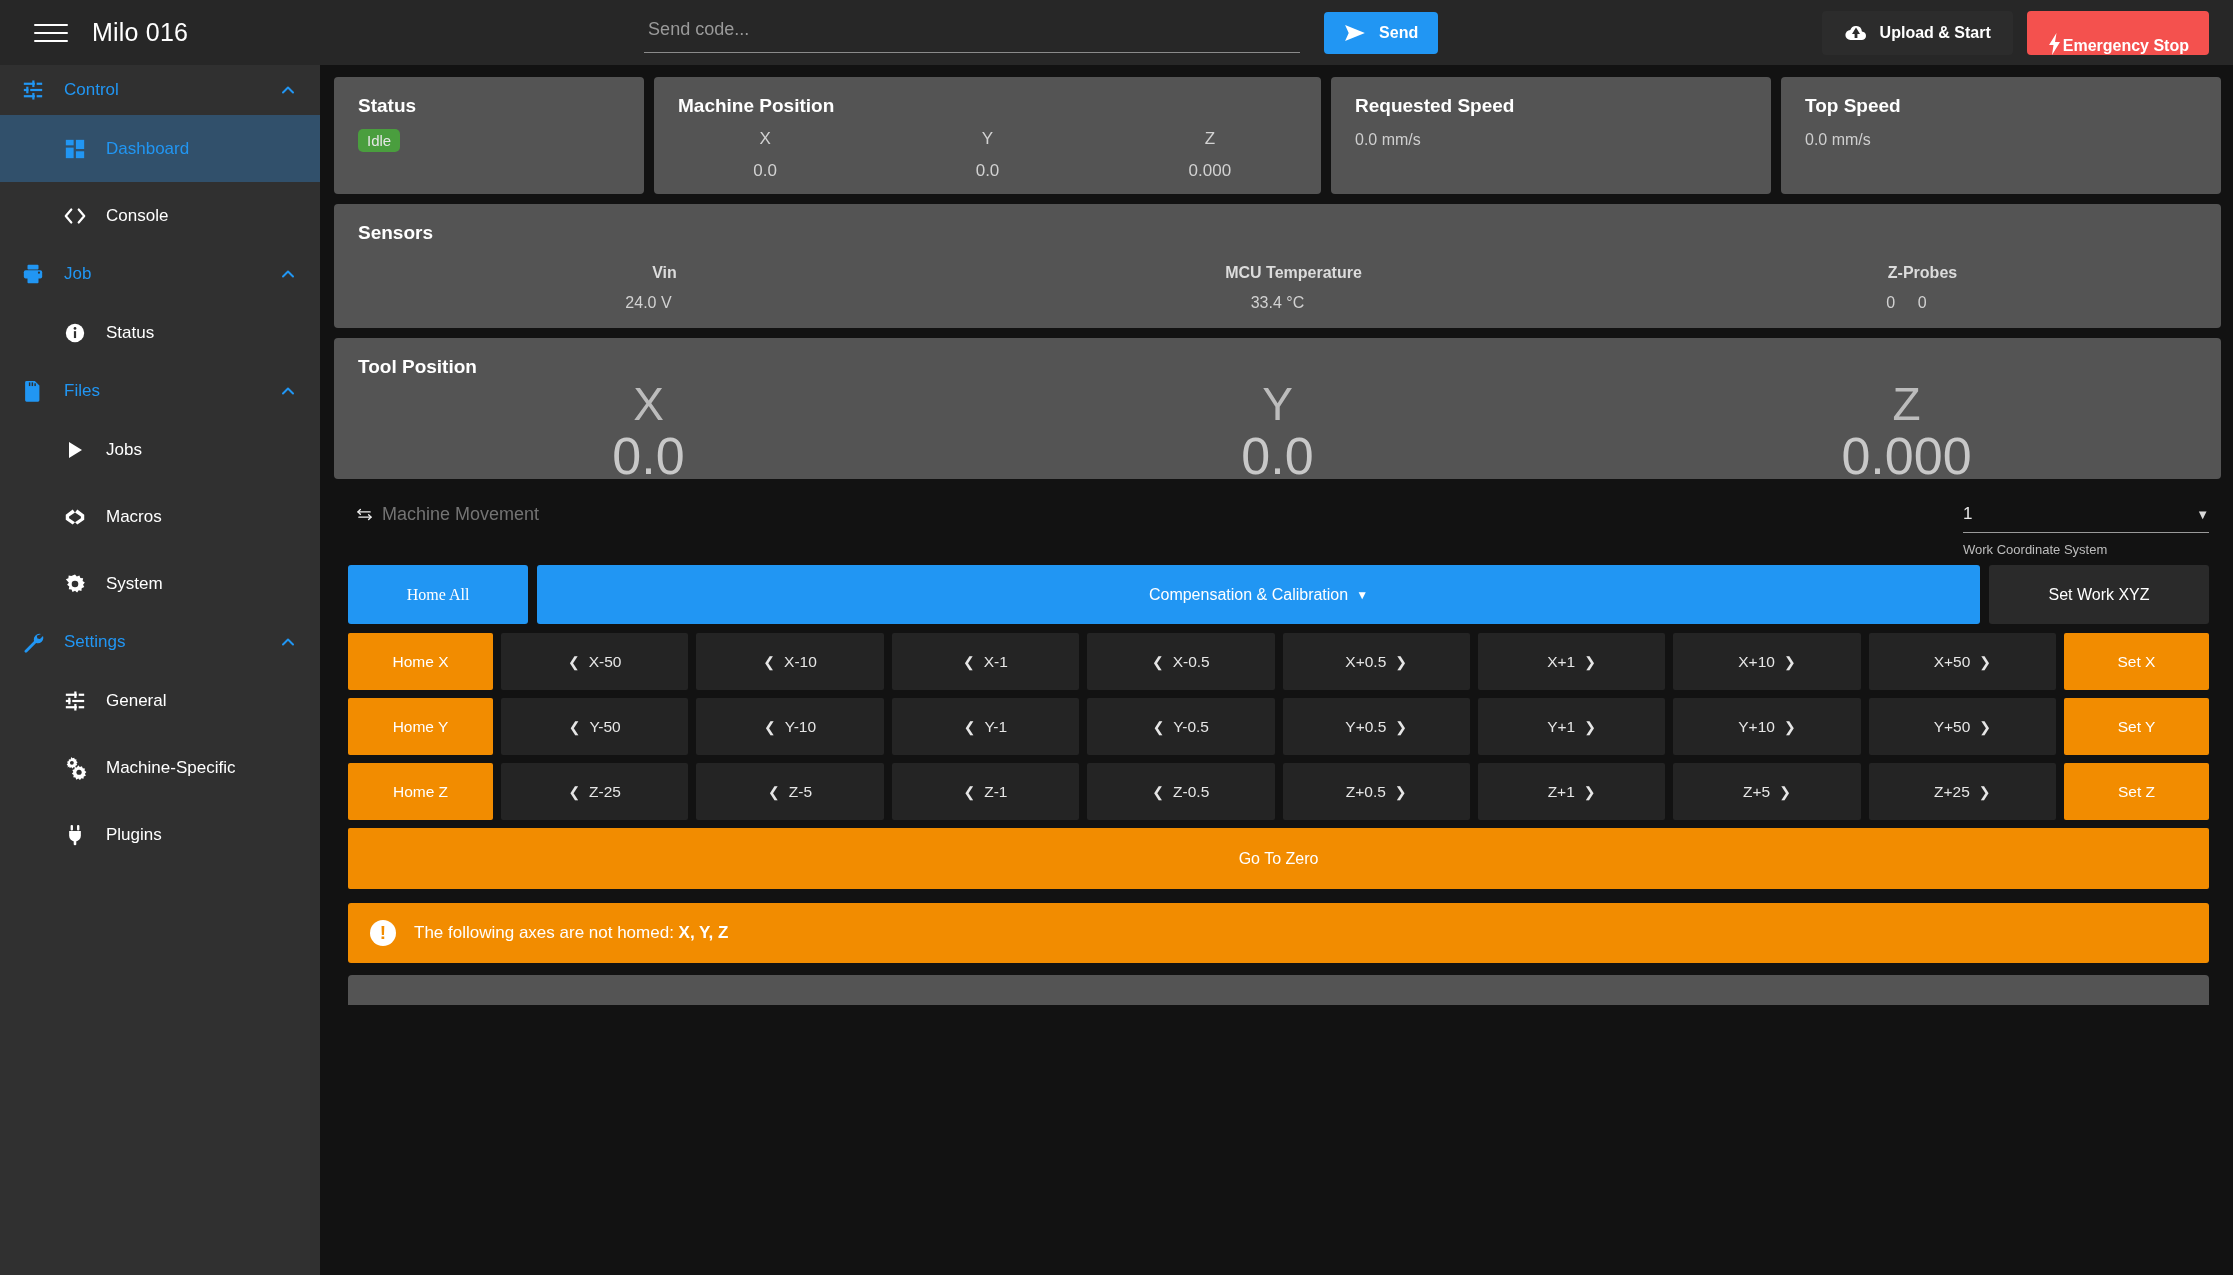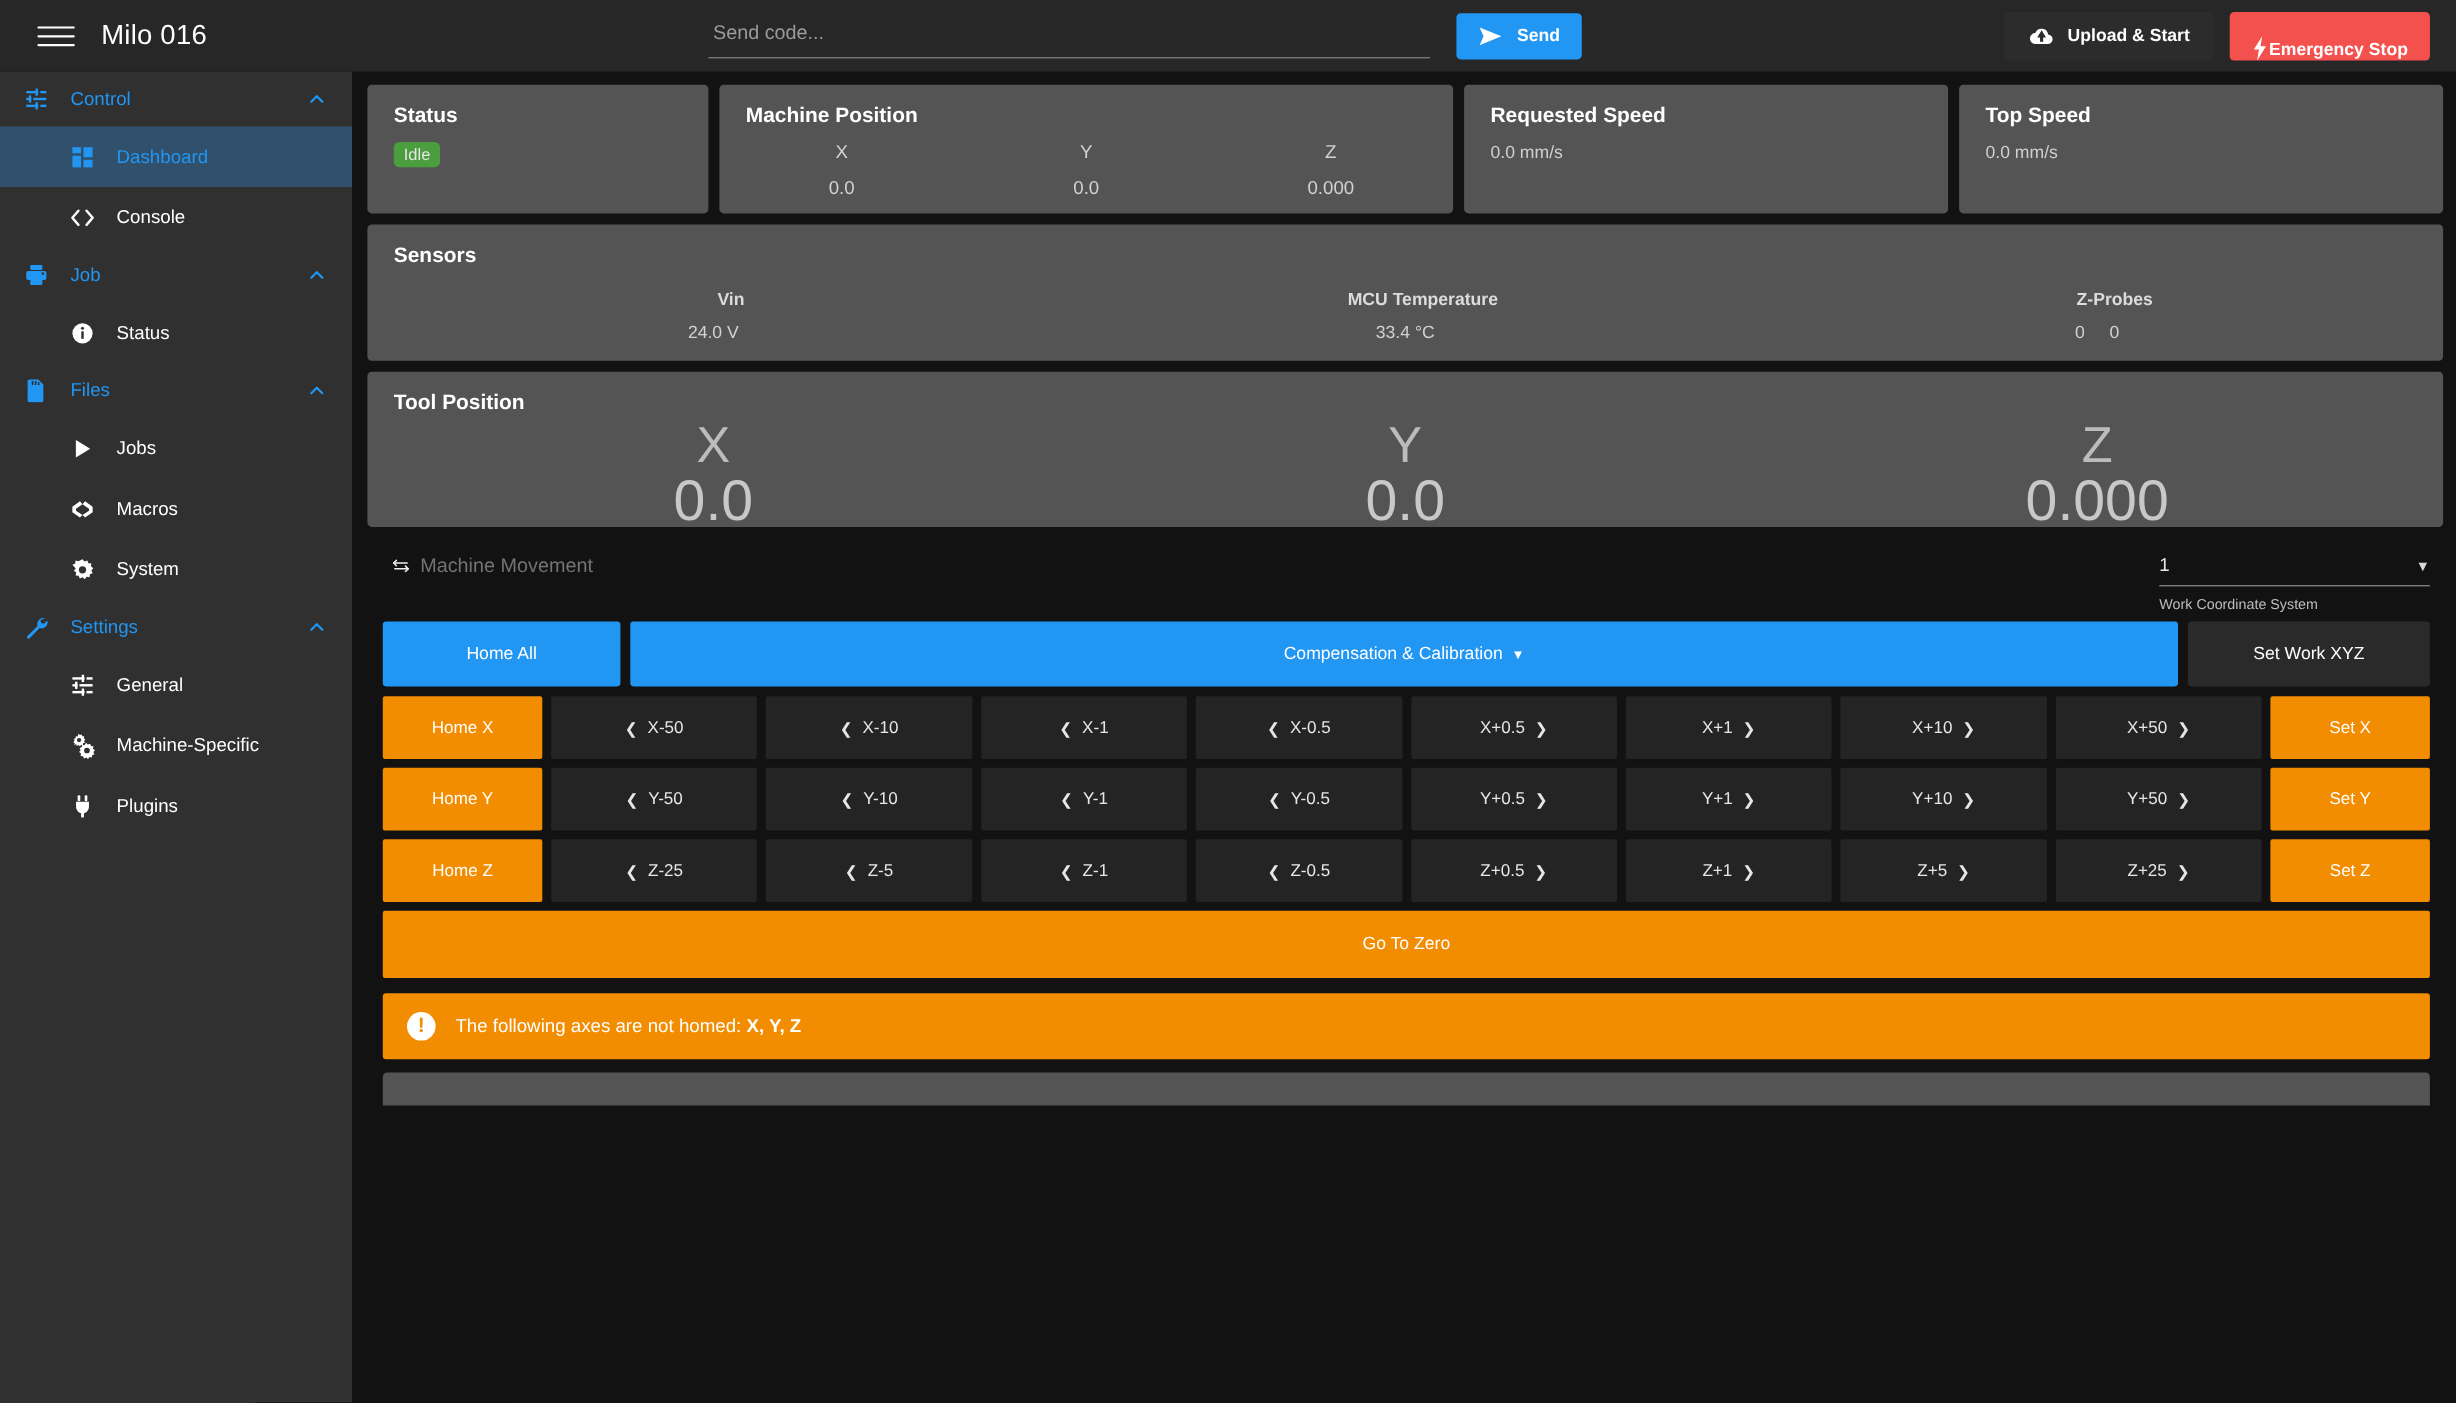--- a/index.html
+++ b/index.html
@@ -77,21 +77,21 @@
     padding: 0 22px 0 18px; cursor: pointer;
   }
   .nav-group .gicon {
     width: 30px; height: 26px; display: flex; align-items: center; justify-content: center;
     color: #2196f3; margin-right: 16px; flex: 0 0 30px;
   }
   .nav-group .glabel { color: #2196f3; font-size: 17px; flex: 1; }
   .chevron { width: 20px; height: 20px; color: #2196f3; }
 
   .nav-item {
-    height: 55px; display: flex; align-items: center;
+    height: 67px; display: flex; align-items: center;
     padding: 0 22px 0 60px; cursor: pointer;
   }
   .nav-item .iicon {
     width: 30px; height: 26px; display: flex; align-items: center; justify-content: center;
     color: #fff; margin-right: 16px; flex: 0 0 30px;
   }
   .nav-item .ilabel { color: #fff; font-size: 17px; }
   .nav-item.active { background: #31506b; }
   .nav-item.active .ilabel { color: #2196f3; }
   .nav-item.active .iicon { color: #2196f3; }
@@ -167,21 +167,21 @@
 
   .btnrow { display: flex; gap: 9px; padding: 0 12px 0 14px; margin-bottom: 9px; }
   .bigbtn {
     height: 59px; border: none; border-radius: 3px;
     color: #fff; font-size: 16px; cursor: pointer;
     display: flex; align-items: center; justify-content: center; gap: 8px;
     font-family: "Liberation Sans", sans-serif;
   }
   .bigbtn.blue { background: #2196f3; }
   .bigbtn.dark { background: #2a2a2a; }
-  .home-all { width: 216px; }
+  .home-all { width: 180px; font-family: Liberation Serif, serif; }
   .comp-cal { flex: 1; }
   .set-work { width: 220px; }
 
   .jogrow { display: flex; gap: 8px; padding: 0 12px 0 14px; margin-bottom: 8px; }
   .jogbtn {
     height: 57px; flex: 1; border: none; border-radius: 2px;
     background: #242424; color: #e6e6e6; font-size: 15.5px;
     display: flex; align-items: center; justify-content: center; gap: 9px;
     cursor: pointer; font-family: "Liberation Sans", sans-serif;
   }

